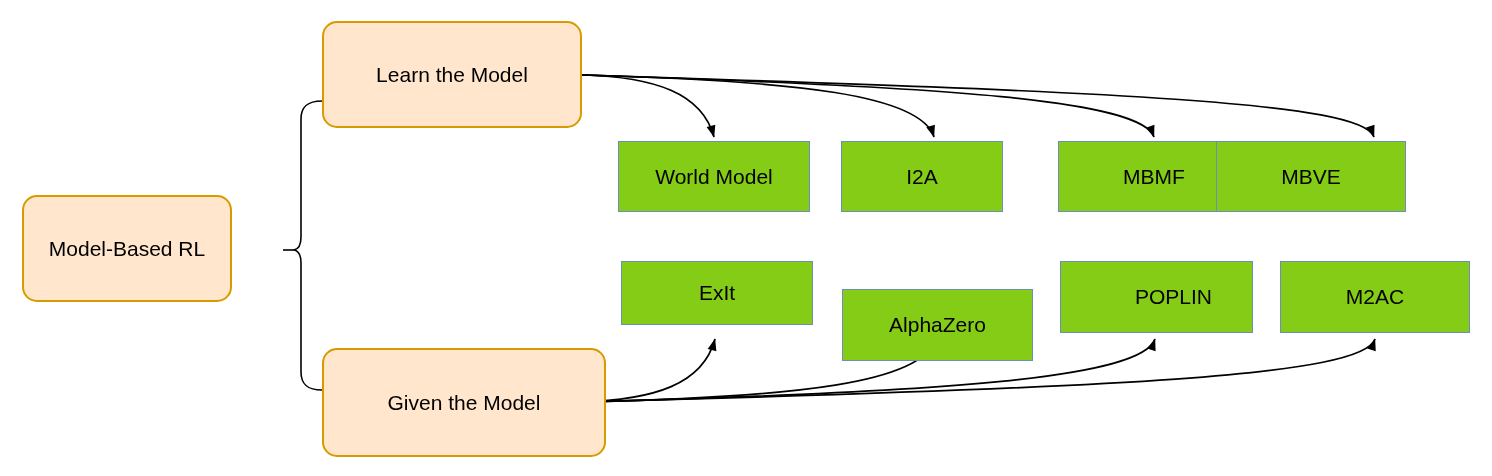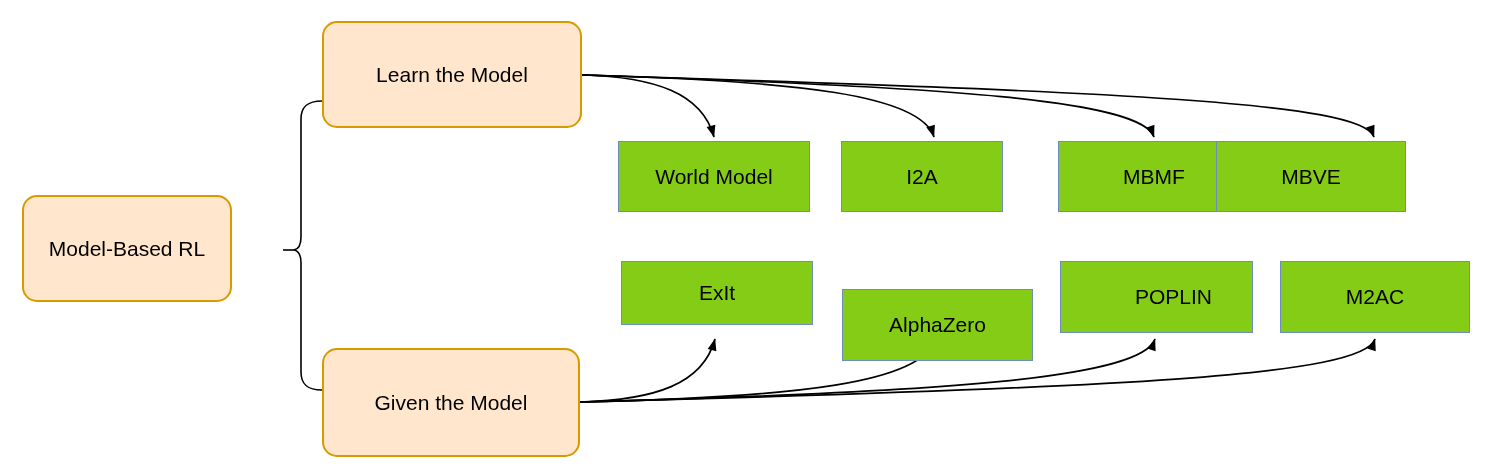--- a/index.html
+++ b/index.html
@@ -40,21 +40,21 @@
     border-radius: 15px;
   }
   .node.blue {
     background: #84cc16;
     border: 1.5px solid #6c8ebf;
     border-radius: 0;
   }
   
   .n-root  { left: 22px;  top: 195px; width: 210px; height: 107px; }
   .n-learn { left: 322px; top: 21px;  width: 260px; height: 107px; }
-  .n-given { left: 322px; top: 348px; width: 258px; height: 109px; }
+  .n-given { left: 322px; top: 348px; width: 284px; height: 109px; }
   
   .n-world { left: 618px;  top: 141px; width: 192px; height: 71px; }
   .n-i2a   { left: 841px;  top: 141px; width: 162px; height: 71px; }
   .n-mbmf  { left: 1058px; top: 141px; width: 192px; height: 71px; }
   .n-mbve  { left: 1216px; top: 141px; width: 190px; height: 71px; }
   
   .n-exit  { left: 621px;  top: 261px; width: 192px; height: 64px; }
   .n-alpha { left: 842px;  top: 261px; width: 191px; height: 72px; margin-top: 28px; }
   .n-poplin{ left: 1060px; top: 261px; width: 193px; height: 72px; padding-left: 34px; }
   .n-m2ac  { left: 1280px; top: 261px; width: 190px; height: 72px; }

